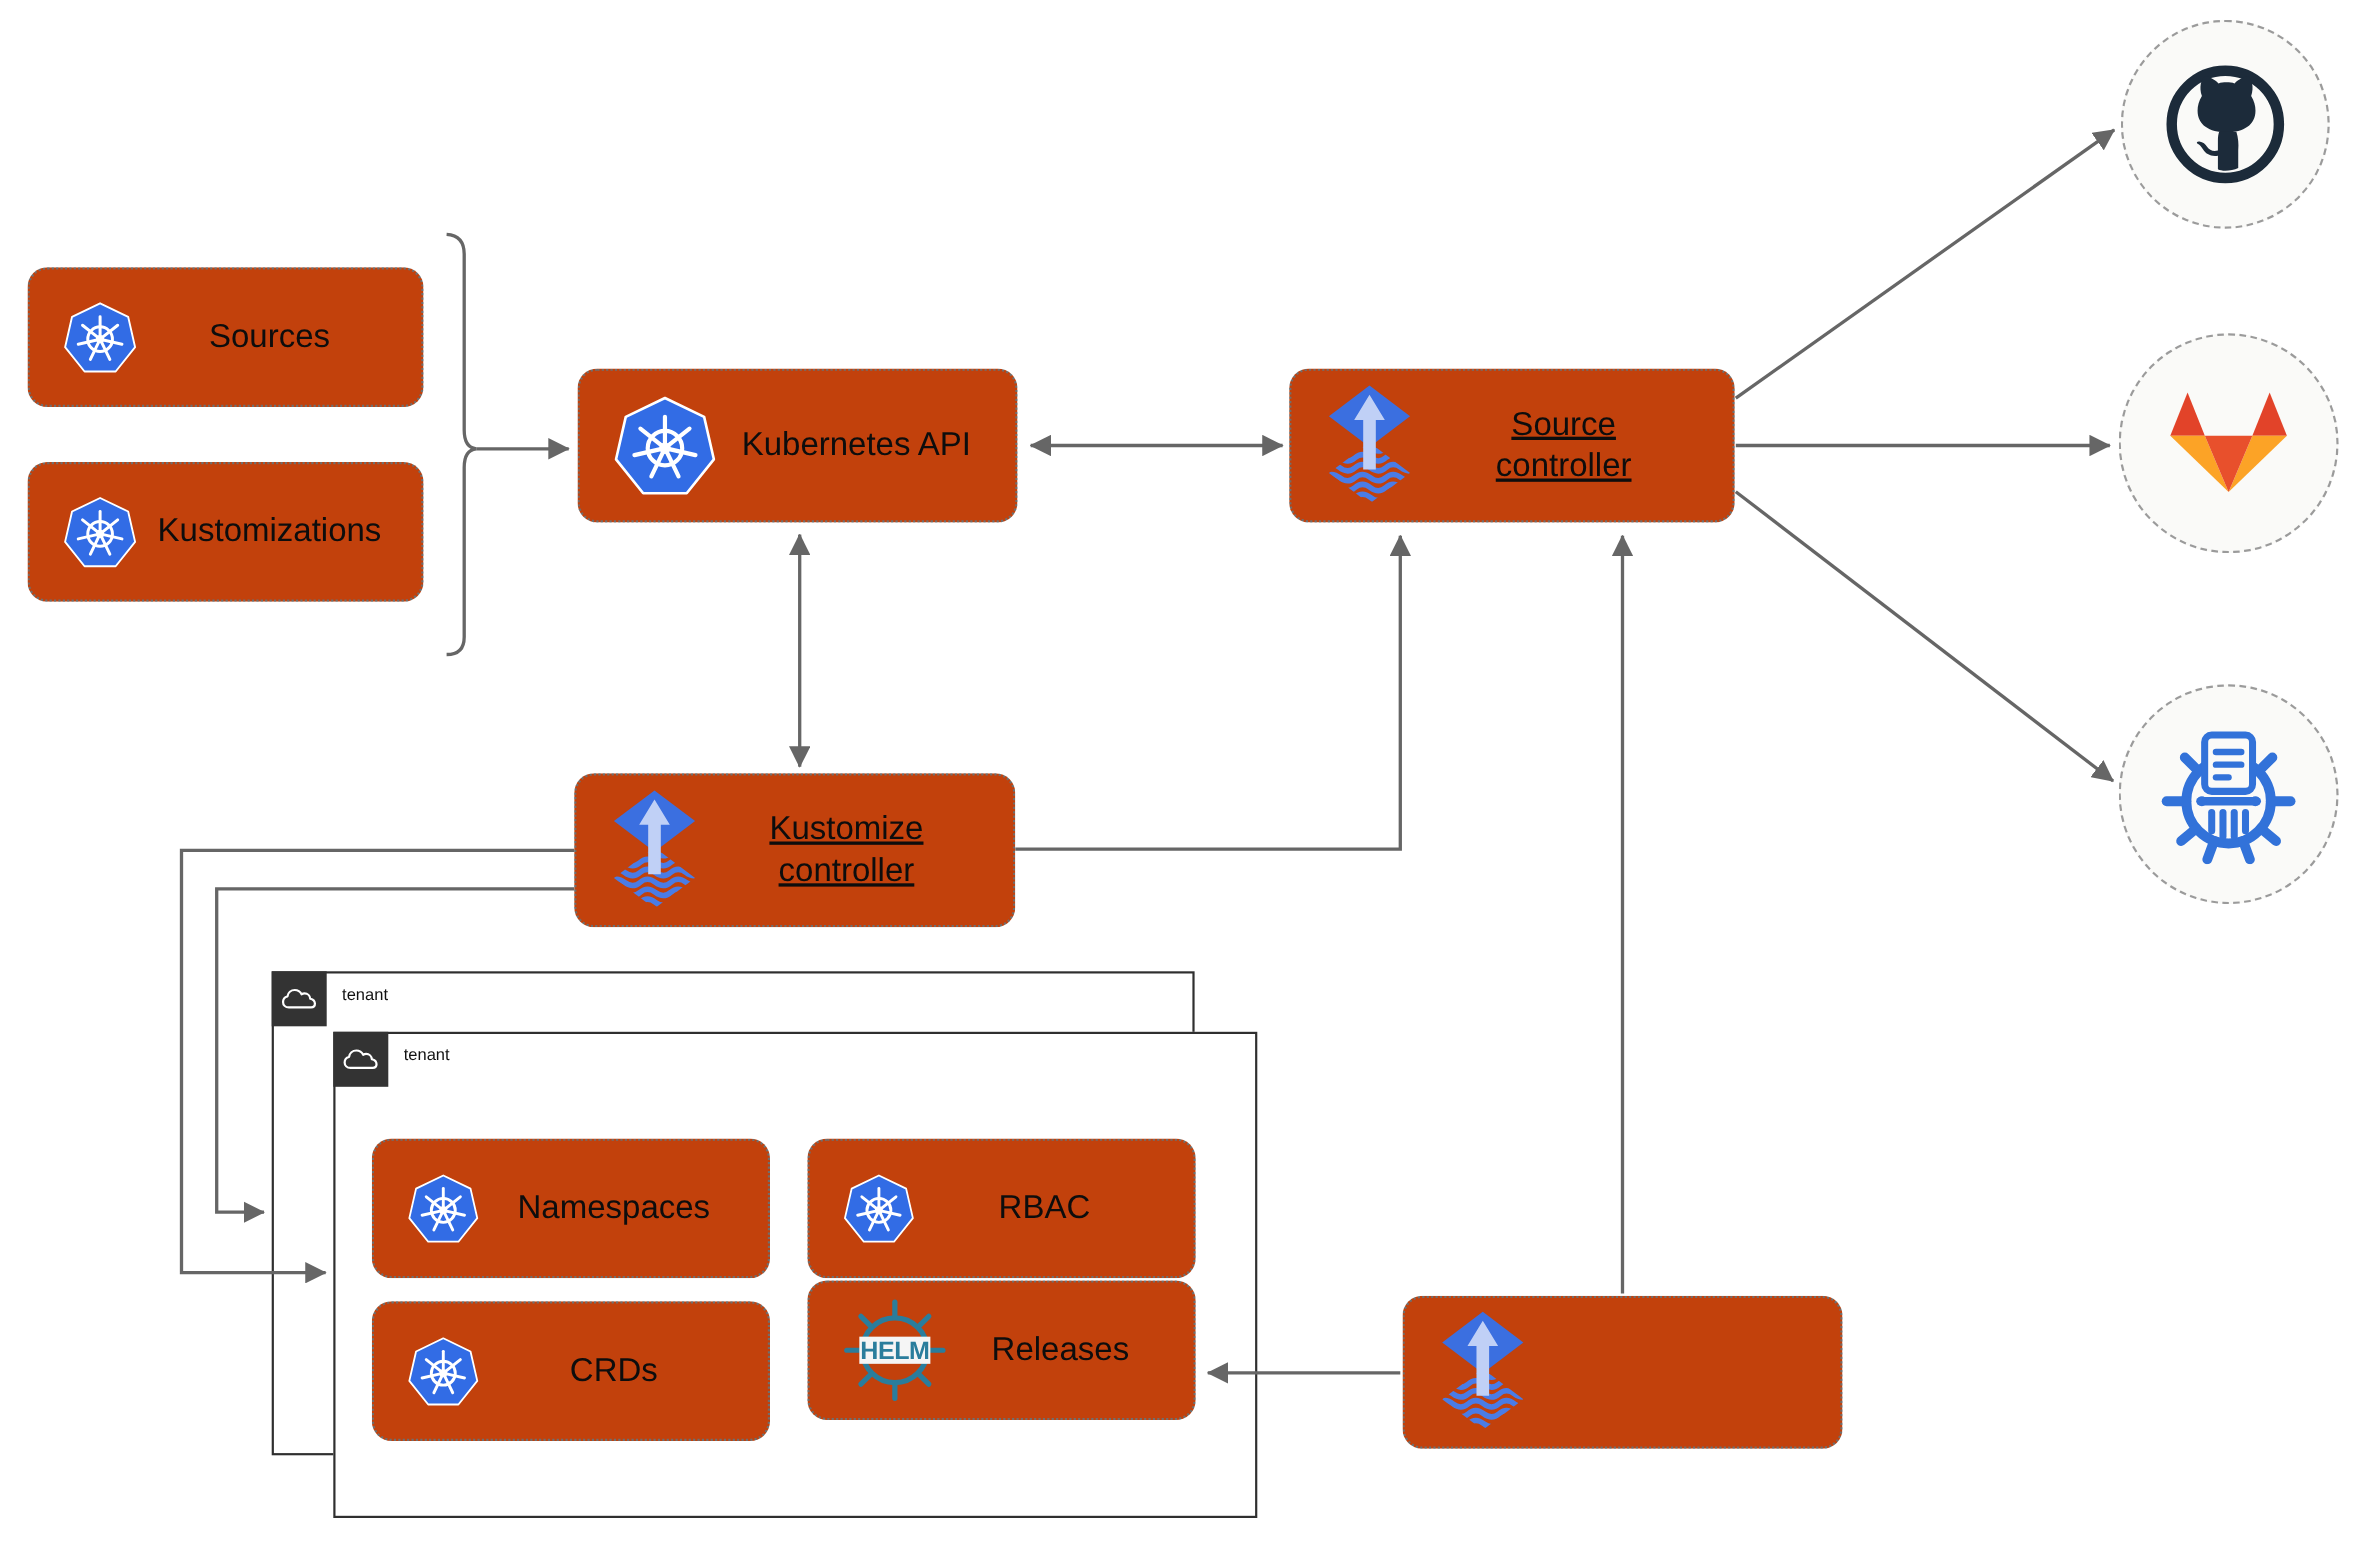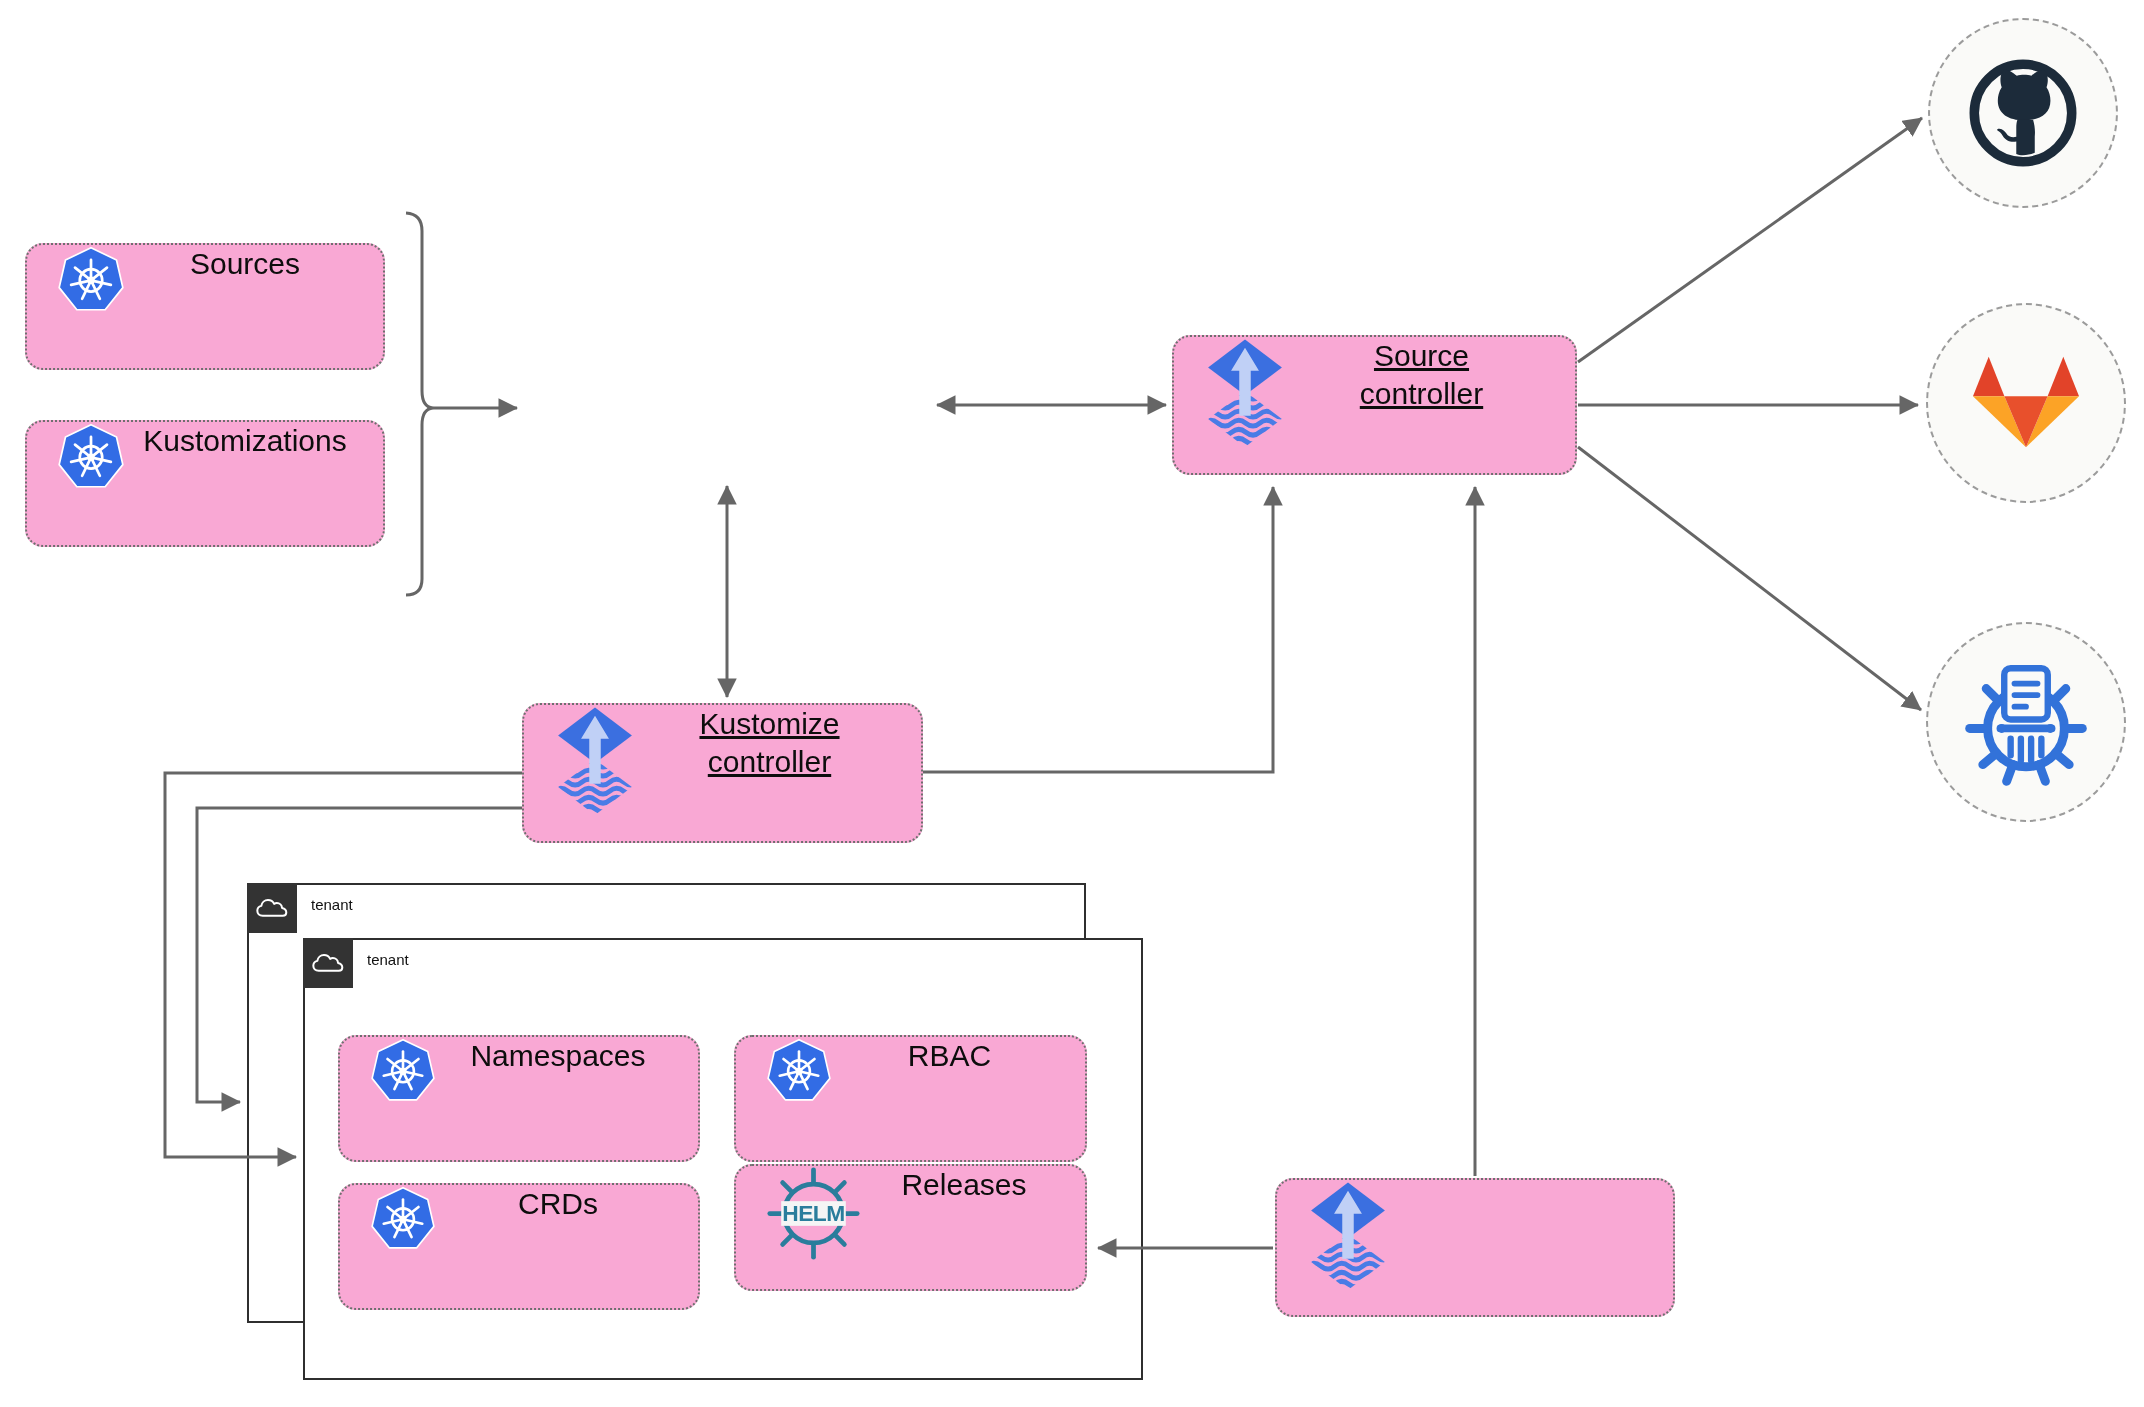--- a/index.html
+++ b/index.html
@@ -1,19 +1,19 @@
 <!DOCTYPE html>
 <html><head>
 <meta charset="utf-8">
 <style>
   html,body{margin:0;padding:0;background:#fff;}
   #diagram{position:relative;width:2144px;height:1407px;background:#fff;
            font-family:"Liberation Sans",sans-serif;overflow:hidden;}
-  .card{position:absolute;background:#f9a8d4;border:2px dotted #6f6f6f;border-radius:18px;
-        display:flex;box-sizing:border-box;padding:0 18px 0 30px;}
+  .card{position:absolute;background:#c2410c;border:2px dotted #6f6f6f;border-radius:18px;
+        display:flex;align-items:center;box-sizing:border-box;padding:0 18px 0 30px;}
   .card .label{flex:1;text-align:center;font-size:30px;color:#0d0d0d;line-height:1.28;}
   .card .label .wrap{display:inline-block;max-width:185px;text-decoration:underline;}
   .tenant{position:absolute;background:#ffffff;border:2px solid #2f2f2f;box-sizing:border-box;}
   .tenant-tag{position:absolute;left:-2px;top:-2px;width:50px;height:50px;background:#333333;
               display:flex;align-items:center;justify-content:center;}
   .tenant-label{position:absolute;left:62px;top:11px;font-size:15px;color:#111;}
   .circle{position:absolute;border-radius:50%;background:#fafaf8;border:2px dashed #9b9b9b;
           display:flex;align-items:center;justify-content:center;box-sizing:border-box;}
   svg.connectors{position:absolute;left:0;top:0;pointer-events:none;}
   .icon{flex:0 0 auto;}
@@ -152,20 +152,26 @@
     <span class="label">Sources</span>
   </div>
 
   <div class="card" style="left:25px;top:420px;width:360px;height:127px">
     <svg class="icon" width="68" height="68">
         <use href="#sym-k8s"></use>
       </svg>
     <span class="label">Kustomizations</span>
   </div>
 
+  <div class="card" style="left:525px;top:335px;width:400px;height:140px">
+    <svg class="icon" width="95" height="95">
+        <use href="#sym-k8s"></use>
+      </svg>
+    <span class="label">Kubernetes API</span>
+  </div>
 
   <div class="card" style="left:1172px;top:335px;width:405px;height:140px">
     <svg class="icon" width="82" height="115">
         <use href="#sym-flux"></use>
       </svg>
     <span class="label"><span class="wrap">Source controller</span></span>
   </div>
 
   <div class="card" style="left:522px;top:703px;width:401px;height:140px">
     <svg class="icon" width="82" height="115">

